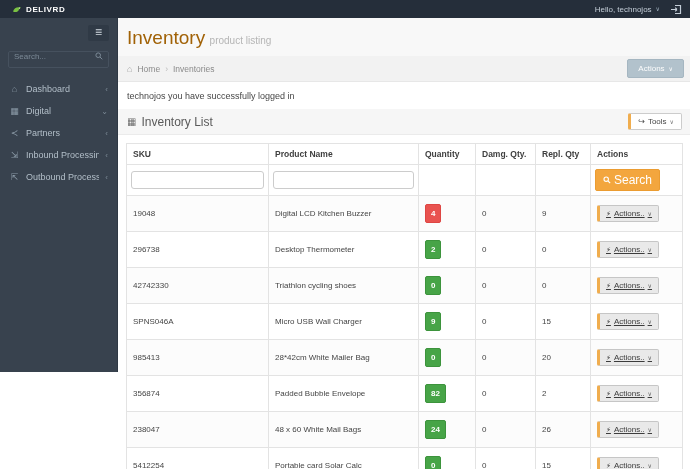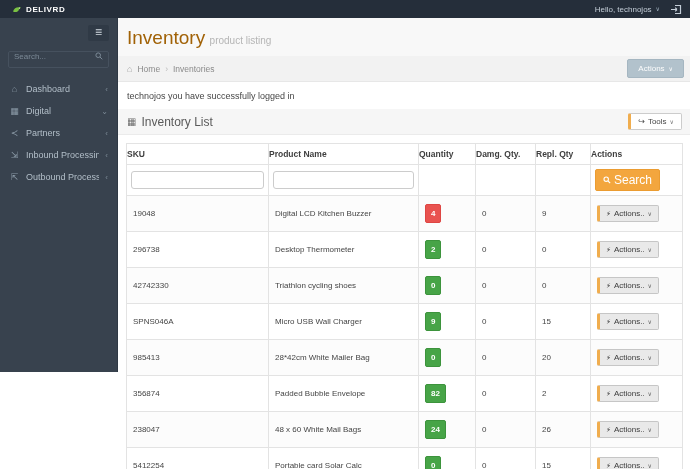--- a/index.html
+++ b/index.html
@@ -64,37 +64,37 @@
     font-size:8px; color:#484848; padding:3px 7px; border-radius:2px; cursor:pointer;
     display:flex; gap:3px; align-items:center; font-family:inherit; }
   .tools-btn .caret { font-size:6px; color:#777; }
 
   
   .table-wrap { padding:8px 6px 0 8px; }
   table { border-collapse:collapse; table-layout:fixed; width:556px; font-size:8px; color:#454545; }
   col.c1{width:142px} col.c2{width:150px} col.c3{width:57px}
   col.c4{width:60px} col.c5{width:55px} col.c6{width:92px}
   th, td { border:1px solid #e3e3e3; text-align:left; vertical-align:middle; overflow:hidden; }
-  thead th { font-weight:bold; color:#3f3f3f; padding:5px 0; font-size:8.5px; background:#fff; }
+  thead th { font-weight:bold; color:#3f3f3f; padding:5px 6px; font-size:8.5px; background:#fff; }
   .filter-row td { padding:4px 4px; height:26px; background:#fff; }
   .filter-input { width:100%; height:18px; border:1px solid #ccc; border-radius:3px;
     padding:0 4px; font-size:8px; outline:none; background:#fff;
     font-family:"Liberation Sans","DejaVu Sans",sans-serif; }
   tbody td { padding:8px 6px; height:27px; }
   tbody tr:nth-child(odd) { background:#fcfcfc; }
   .badge { display:inline-block; min-width:8px; text-align:center; padding:4px 5px;
     border-radius:2px; color:#fff; font-weight:bold; font-size:8px; }
   .badge.green { background:#47a447; border:1px solid #3c933c; }
   .badge.red   { background:#e95350; border:1px solid #de4643; }
   .search-btn { background:#f3a63e; border:1px solid #eb9c31; color:#fff; font-size:12px;
     padding:3px 7px; border-radius:2px; cursor:pointer; display:inline-flex; gap:3px;
     align-items:center; font-family:inherit; }
   .row-actions-btn { background:#e9e9e9; border:1px solid #c6c6c6; border-left:3px solid #f0ad4e;
     color:#3c3c3c; font-size:8px; padding:3px 6px; border-radius:2px; cursor:pointer;
-    display:inline-flex; gap:3px; align-items:center; font-family:inherit; }
+    display:inline-flex; gap:3px; align-items:center; font-family:inherit;text-decoration:underline; }
   .bolt { font-size:7px; color:#333; } .row-actions-btn .caret { font-size:6px; color:#666; }
 
   .mag { display:inline-block; }
 </style>
 </head>
 <body>
 
 <div class="app">
 
   <div class="navbar">

